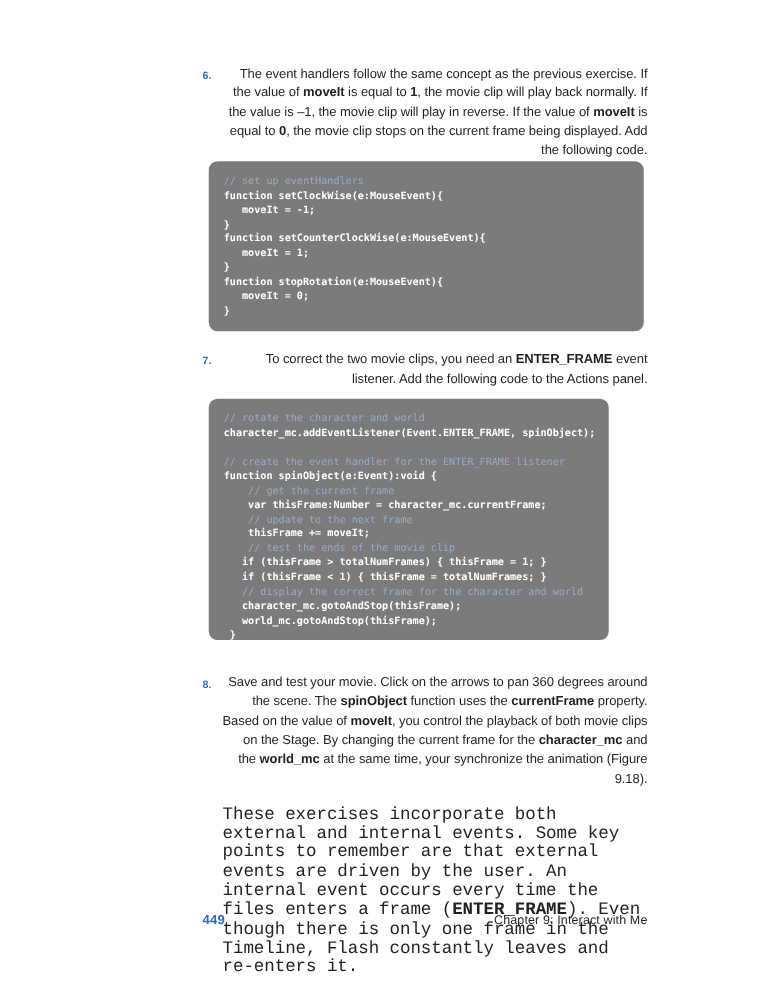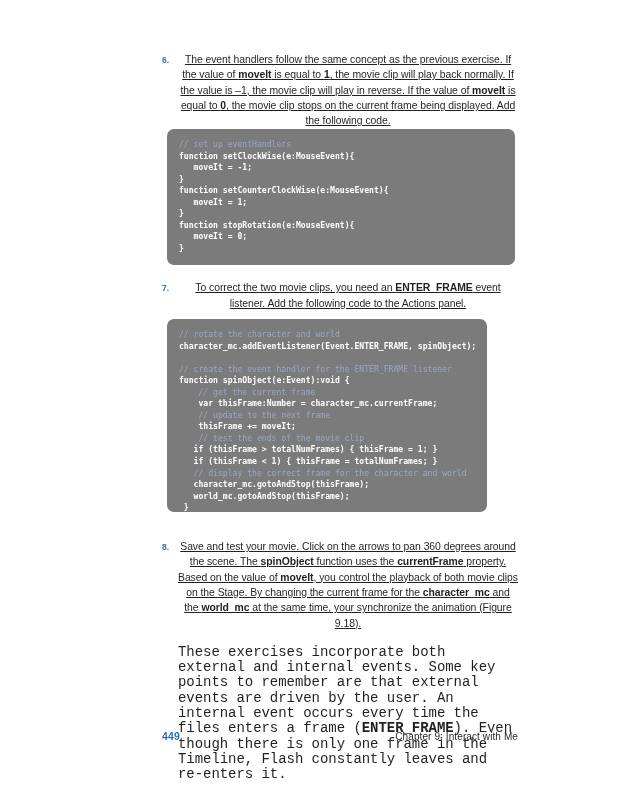--- a/index.html
+++ b/index.html
@@ -42,23 +42,22 @@
     font-weight: bold;
     font-size: 8.5px;
     line-height: 15.2px;
     padding-top: 1px;
     text-align: left;
   }
   .step-body {
     flex: 1 1 auto;
     font-size: 10.4px;
     line-height: 15.3px;
-    text-align: center;
+    text-align: right;
     letter-spacing: -0.05px;
-    text-decoration: underline;
   }
   .step-body b { font-weight: bold; }
 
   .para {
     font-size: 14px;
     line-height: 15.3px;
     margin-left: 16px;
     letter-spacing: -0.05px;
     font-family: Liberation Mono, monospace;
   }

